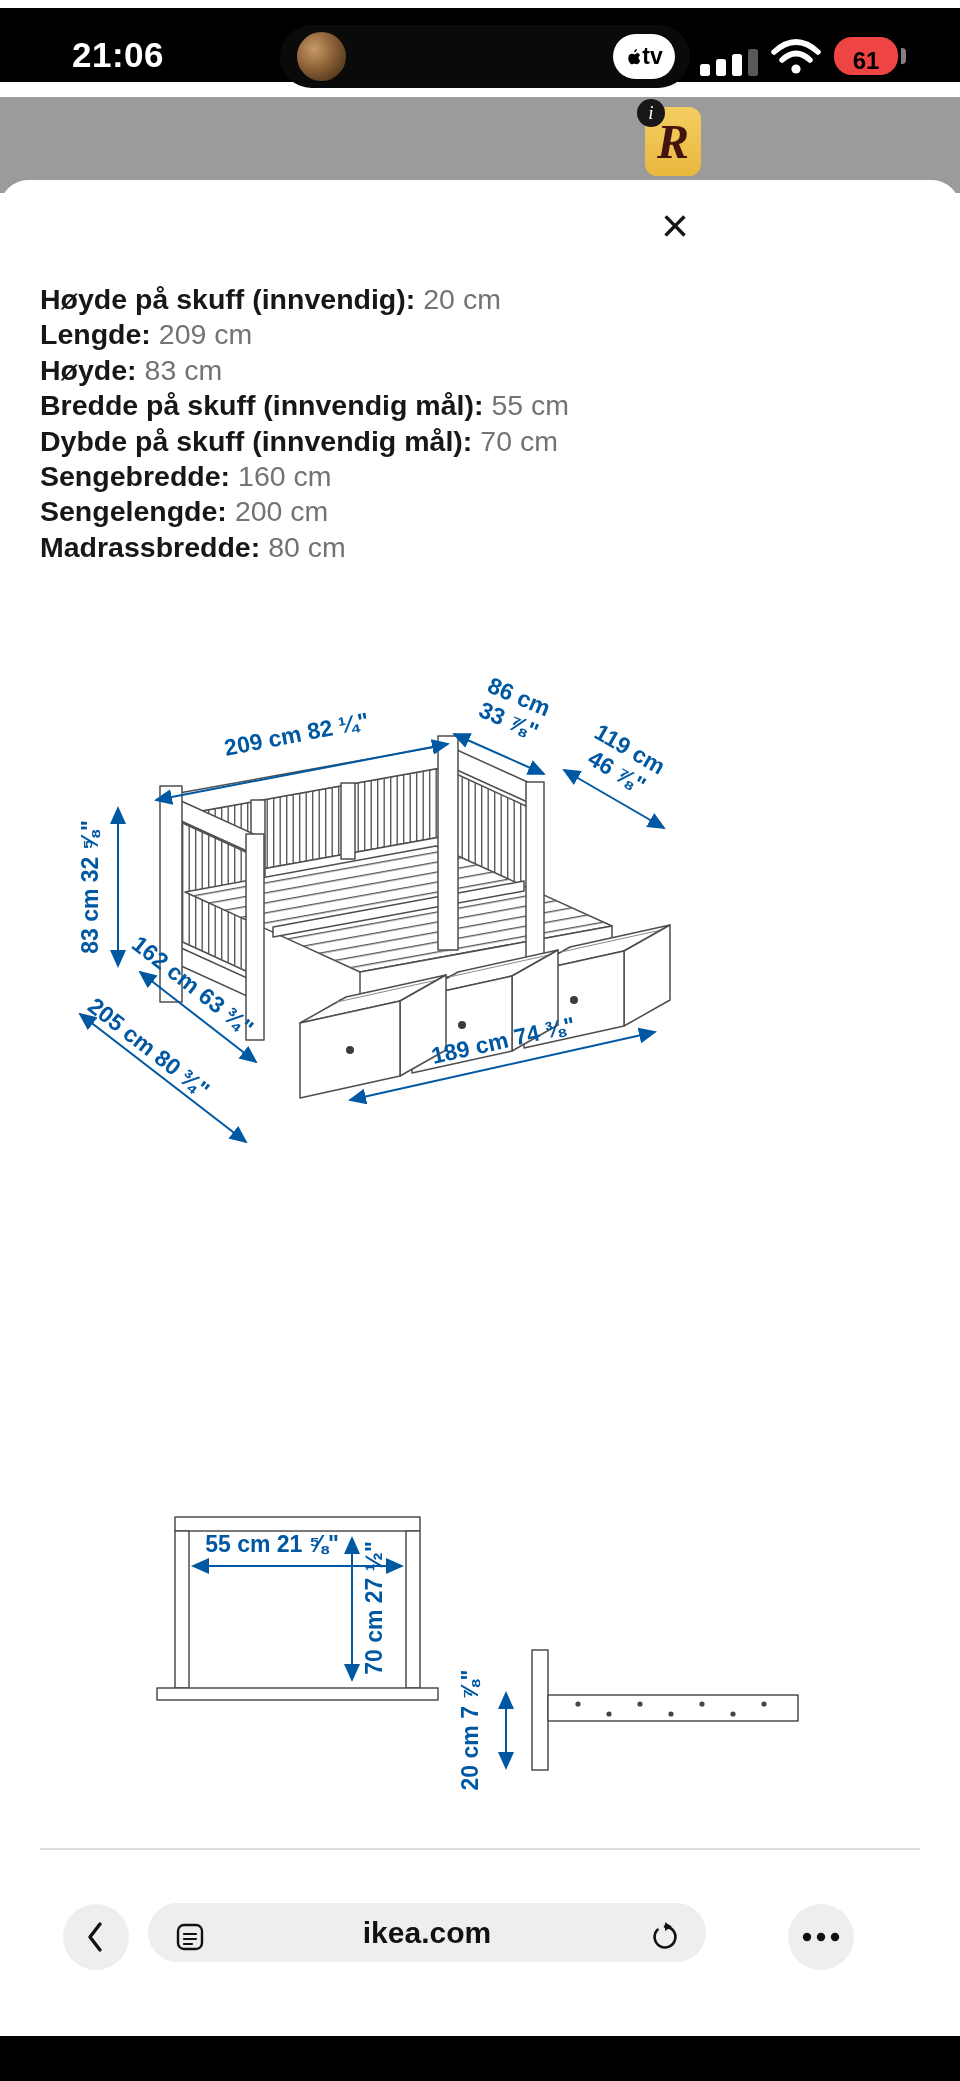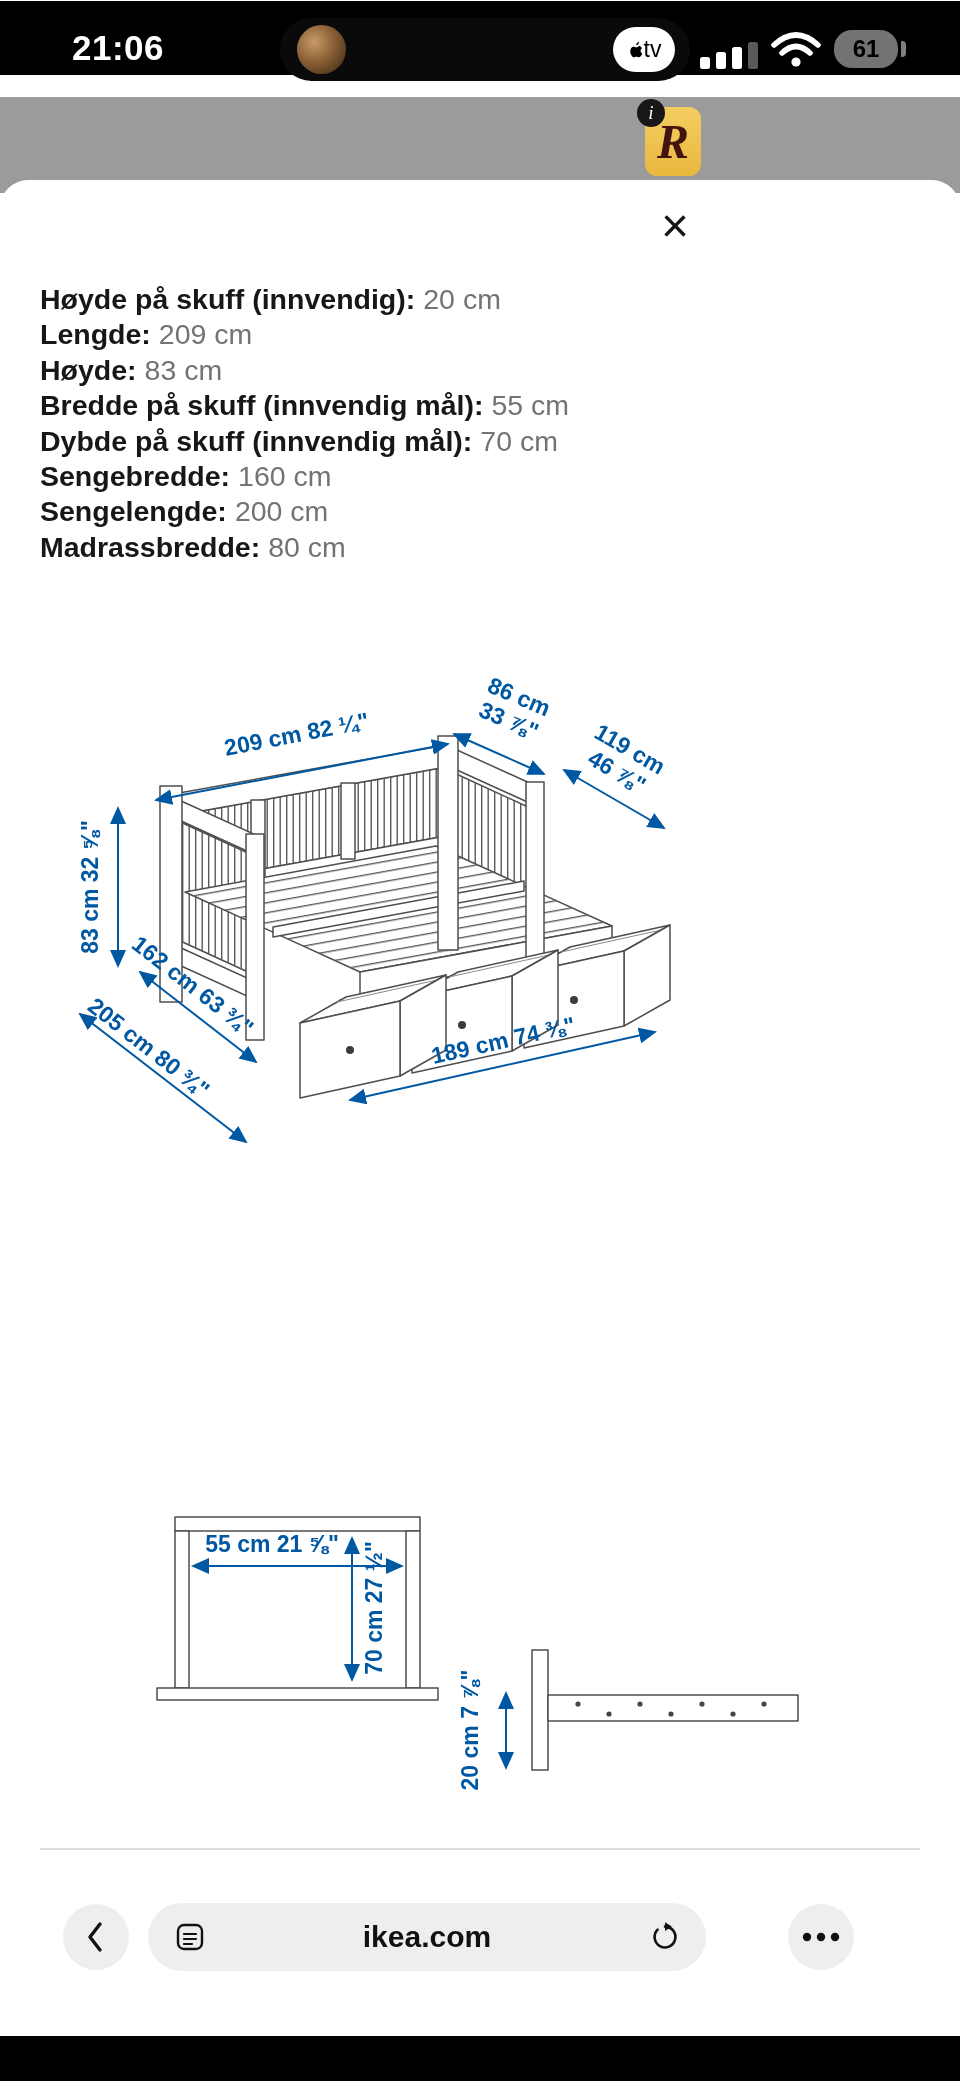--- a/index.html
+++ b/index.html
@@ -1,30 +1,30 @@
 <!DOCTYPE html>
 <html><head>
 <meta charset="utf-8">
 <style>
   html,body{margin:0;padding:0;background:#000;font-family:"Liberation Sans",sans-serif;}
   #screen{position:relative;width:960px;height:2081px;background:#fff;overflow:hidden;margin:0 auto;}
 
   
-  .statusbar{position:absolute;top:1px;left:0;width:960px;height:74px;background:#000;}
+  .statusbar{position:absolute;top:8px;left:0;width:960px;height:74px;background:#000;}
   .time{position:absolute;left:72px;top:27px;color:#fff;font-size:35px;font-weight:700;letter-spacing:.5px;}
   .island{position:absolute;left:280px;top:17px;width:410px;height:63px;background:#0a0a0a;border-radius:32px;}
   .thumb{position:absolute;left:17px;top:7px;width:49px;height:49px;border-radius:50%;
          background:radial-gradient(circle at 35% 35%, #c79b66 0%, #8a5f35 45%, #33220f 100%);}
   .tvpill{position:absolute;right:15px;top:9px;width:62px;height:45px;background:#fff;border-radius:23px;
           display:flex;align-items:center;justify-content:center;gap:2px;}
-  .tvpill .tvtxt{font-size:23px;font-weight:400;color:#000;line-height:1;}
+  .tvpill .tvtxt{font-size:23px;font-weight:700;color:#000;line-height:1;}
   .sig{position:absolute;left:700px;top:30px;}
   .wifi{position:absolute;left:770px;top:30px;}
-  .battery{position:absolute;left:834px;top:29px;width:64px;height:38px;background:#737373;border-radius:18px;
-           display:flex;align-items:center;justify-content:center;font-size:24px;font-weight:700;color:#000;}
+  .battery{position:absolute;left:834px;top:29px;width:64px;height:38px;background:#ef4444;border-radius:18px;
+           display:flex;align-items:flex-end;justify-content:center;font-size:24px;font-weight:700;color:#000;}
   .battery::after{content:"";position:absolute;right:-8px;top:11px;width:5px;height:16px;
                   background:rgba(255,255,255,.5);border-radius:0 4px 4px 0;}
 
   
   .grayband{position:absolute;top:97px;left:0;width:960px;height:96px;background:#9b9b9b;}
   .rbadge{position:absolute;left:645px;top:107px;width:56px;height:69px;border-radius:12px;
           background:linear-gradient(#f4cd61,#e9b83f);display:flex;align-items:center;justify-content:center;
           font-family:"Liberation Serif",serif;font-style:italic;font-weight:700;font-size:48px;color:#431310;}
   .ibadge{position:absolute;left:637px;top:99px;width:28px;height:28px;border-radius:50%;background:#17171a;
           color:#fff;display:flex;align-items:center;justify-content:center;
@@ -48,21 +48,21 @@
   .dim{fill:#0058a3;font-size:23px;font-weight:700;font-family:"Liberation Sans",sans-serif;}
 
   .divider{position:absolute;top:1848px;left:40px;width:880px;height:2px;background:#dcdcdc;}
 
   
   .toolbar{position:absolute;top:1850px;left:0;width:960px;height:186px;background:#fff;}
   .circbtn{position:absolute;width:66px;height:66px;border-radius:50%;background:#eeeef0;
            display:flex;align-items:center;justify-content:center;cursor:pointer;}
   .backbtn{left:63px;top:54px;}
   .morebtn{left:788px;top:54px;}
-  .urlpill{position:absolute;left:148px;top:53px;width:558px;height:68px;border-radius:34px;background:#eeeef0;
+  .urlpill{position:absolute;left:148px;top:53px;width:558px;height:59px;border-radius:34px;background:#eeeef0;
            display:flex;align-items:center;justify-content:center;cursor:pointer;}
   .urltxt{font-size:30px;font-weight:600;color:#111;}
   .pillicon-left{position:absolute;left:26px;top:18px;}
   .pillicon-right{position:absolute;right:26px;top:19px;}
 
   .blackbottom{position:absolute;top:2036px;left:0;width:960px;height:45px;background:#000;}
 </style>
 </head>
 <body>
 

